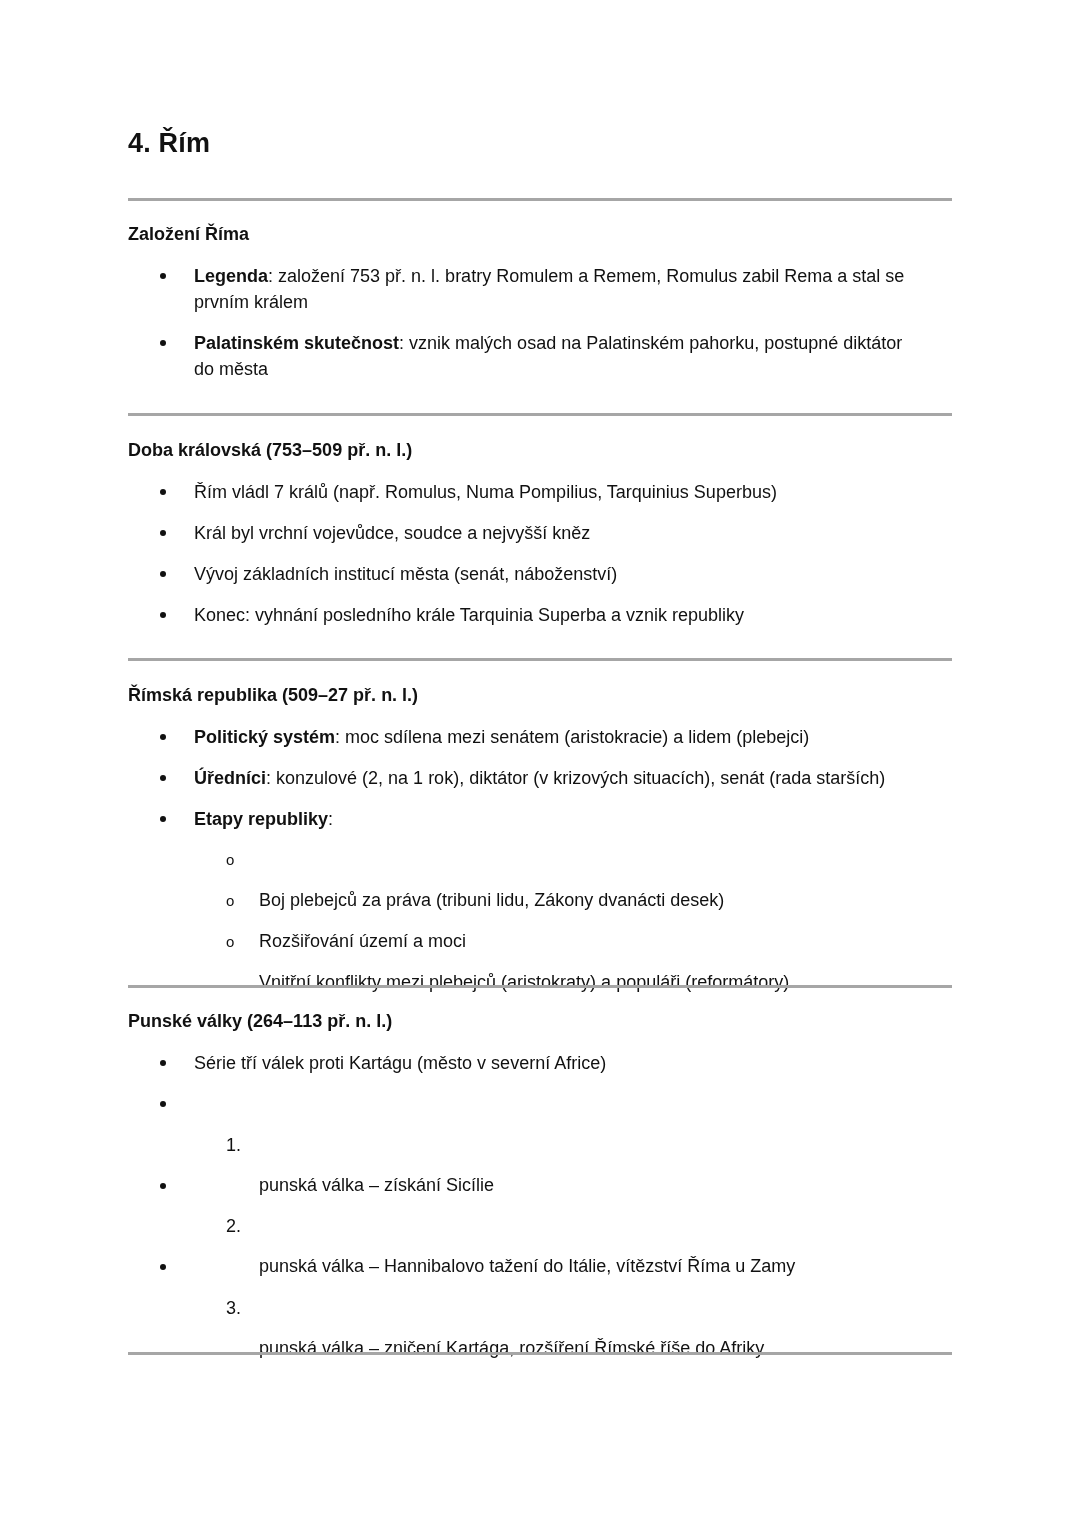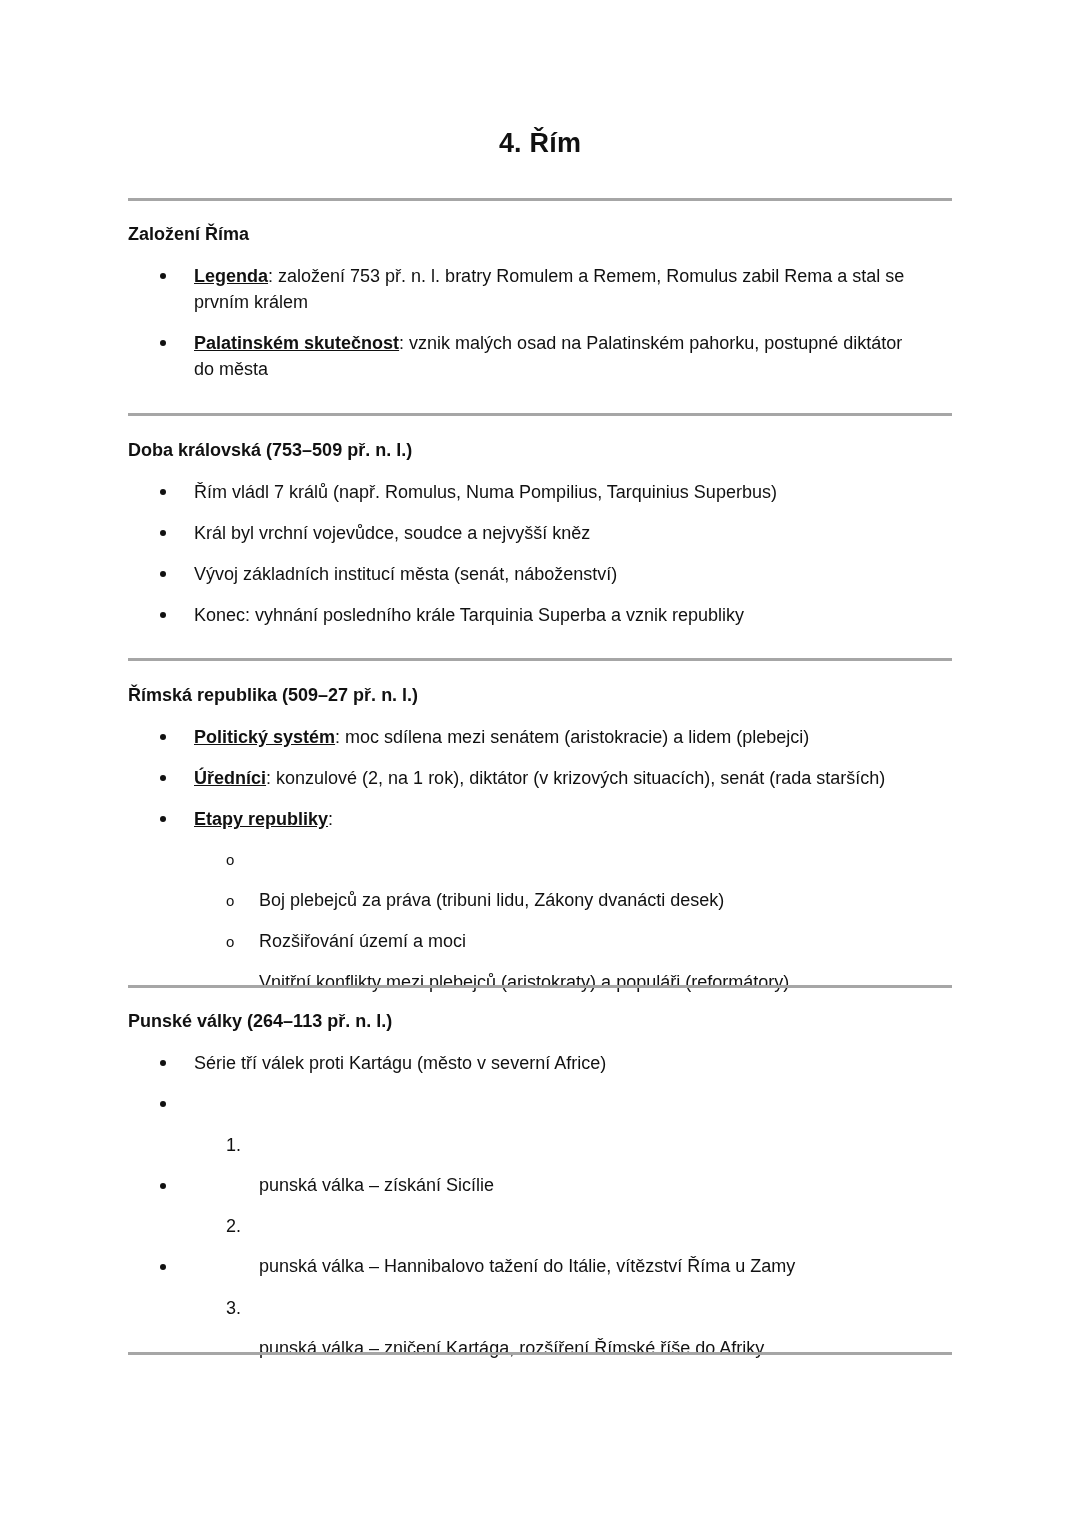--- a/index.html
+++ b/index.html
@@ -1,28 +1,28 @@
 <!DOCTYPE html>
 <html><head>
 <meta charset="utf-8">
 <style>
   html, body { margin: 0; padding: 0; background: #ffffff; }
   body { width: 1080px; height: 1527px; position: relative; font-family: "Liberation Sans", sans-serif; color: #111; }
   .page { position: absolute; left: 128px; width: 824px; top: 0; }
-  .title { position: absolute; top: 128px; left: 0; width: 824px; text-align: center; font-size: 27px; font-weight: bold; letter-spacing: 0.2px; }
+  .title { position: absolute; top: 128px; left: 0; width: 824px; font-size: 27px; font-weight: bold; letter-spacing: 0.2px; }
   .hr { position: absolute; left: 0; width: 824px; height: 3px; background: #a6a6a6; }
   .heading { position: absolute; left: 0; font-size: 18px; font-weight: bold; white-space: nowrap; text-align: center; }
   .item { position: absolute; left: 0; width: 824px; font-size: 18px; line-height: 26px; }
   .bullet { position: absolute; left: 30px; top: 0; width: 10px; font-size: 18px; }
   .bullet::before { content: ""; position: absolute; left: 2px; top: 10px; width: 6px; height: 6px; border-radius: 50%; background: #111; }
   .text { position: absolute; left: 66px; top: 0; width: 760px; }
   .sub-marker { position: absolute; left: 98px; top: 0; font-size: 15px; }
   .sub-text { position: absolute; left: 131px; top: 0; width: 700px; white-space: nowrap; margin-top: 40px; }
   .num-marker { position: absolute; left: 98px; top: 0; }
-  b { font-weight: bold; text-decoration: underline; }
+  b { font-weight: bold; }
 </style>
 </head>
 <body>
 
 <div class="page">
   <div class="title">4. Řím</div>
   <div class="hr" style="top:198px"></div>
 
   <div class="heading" style="top:224px">Založení Říma</div>
   <div class="item" style="top:263px">

